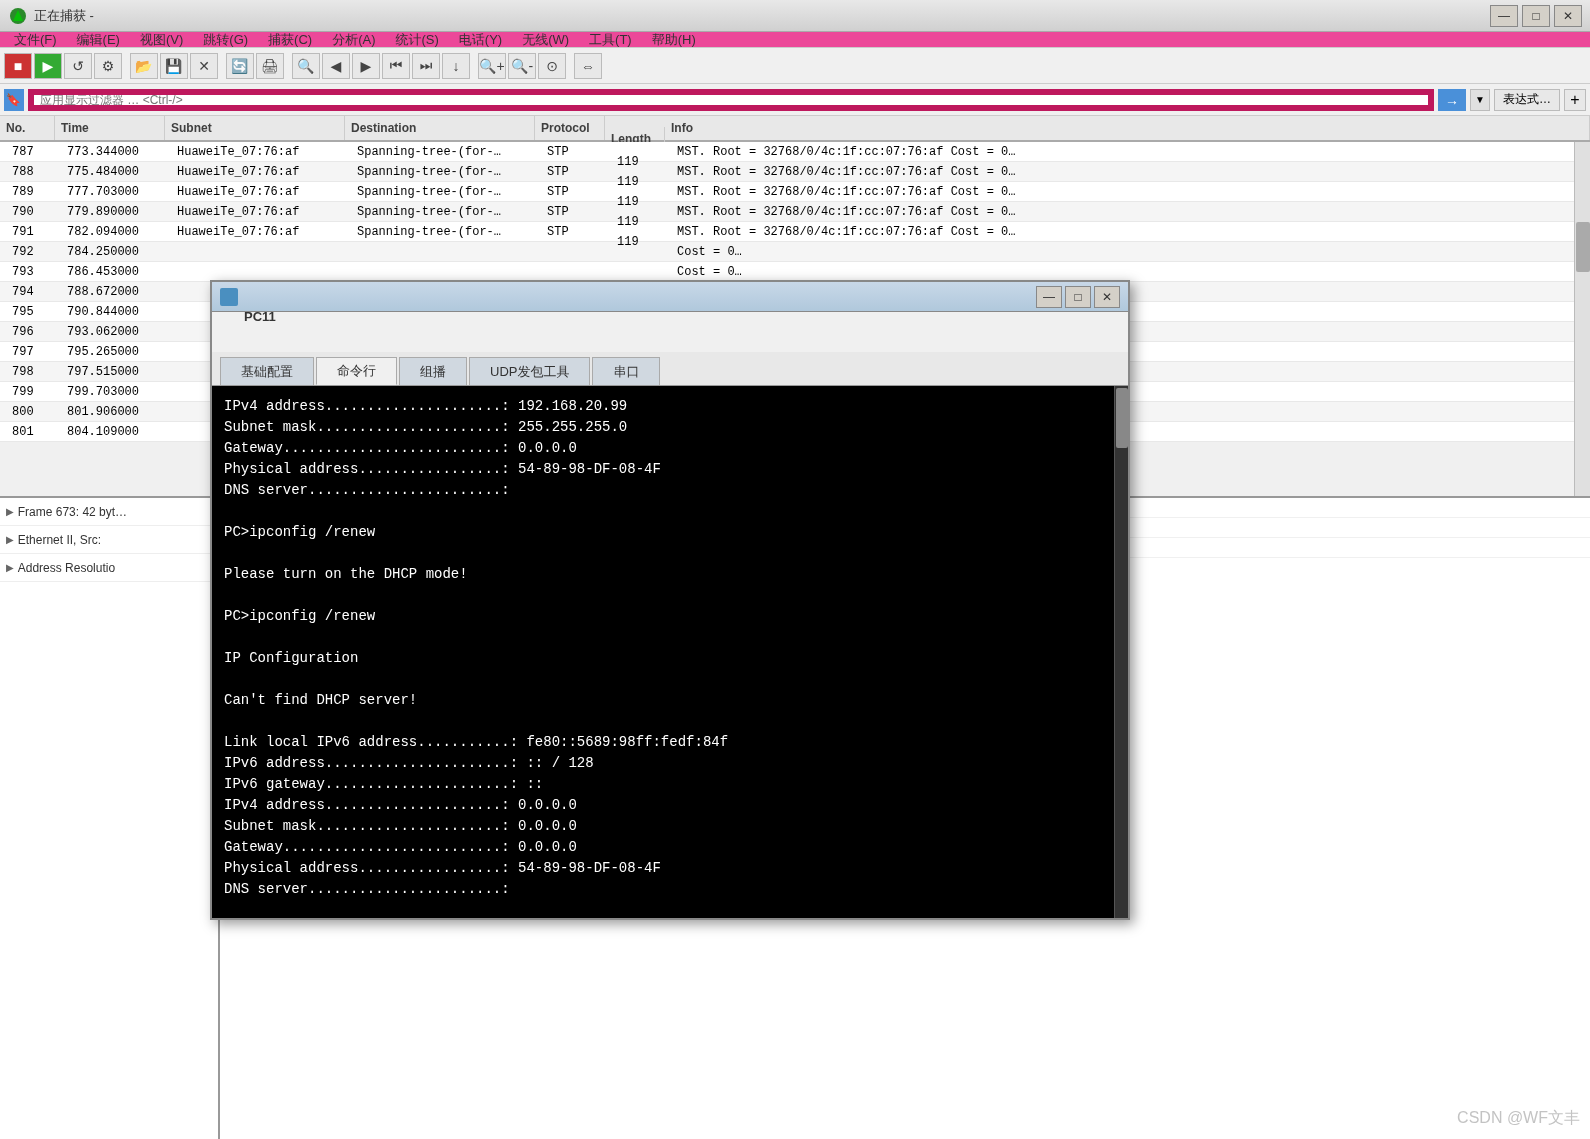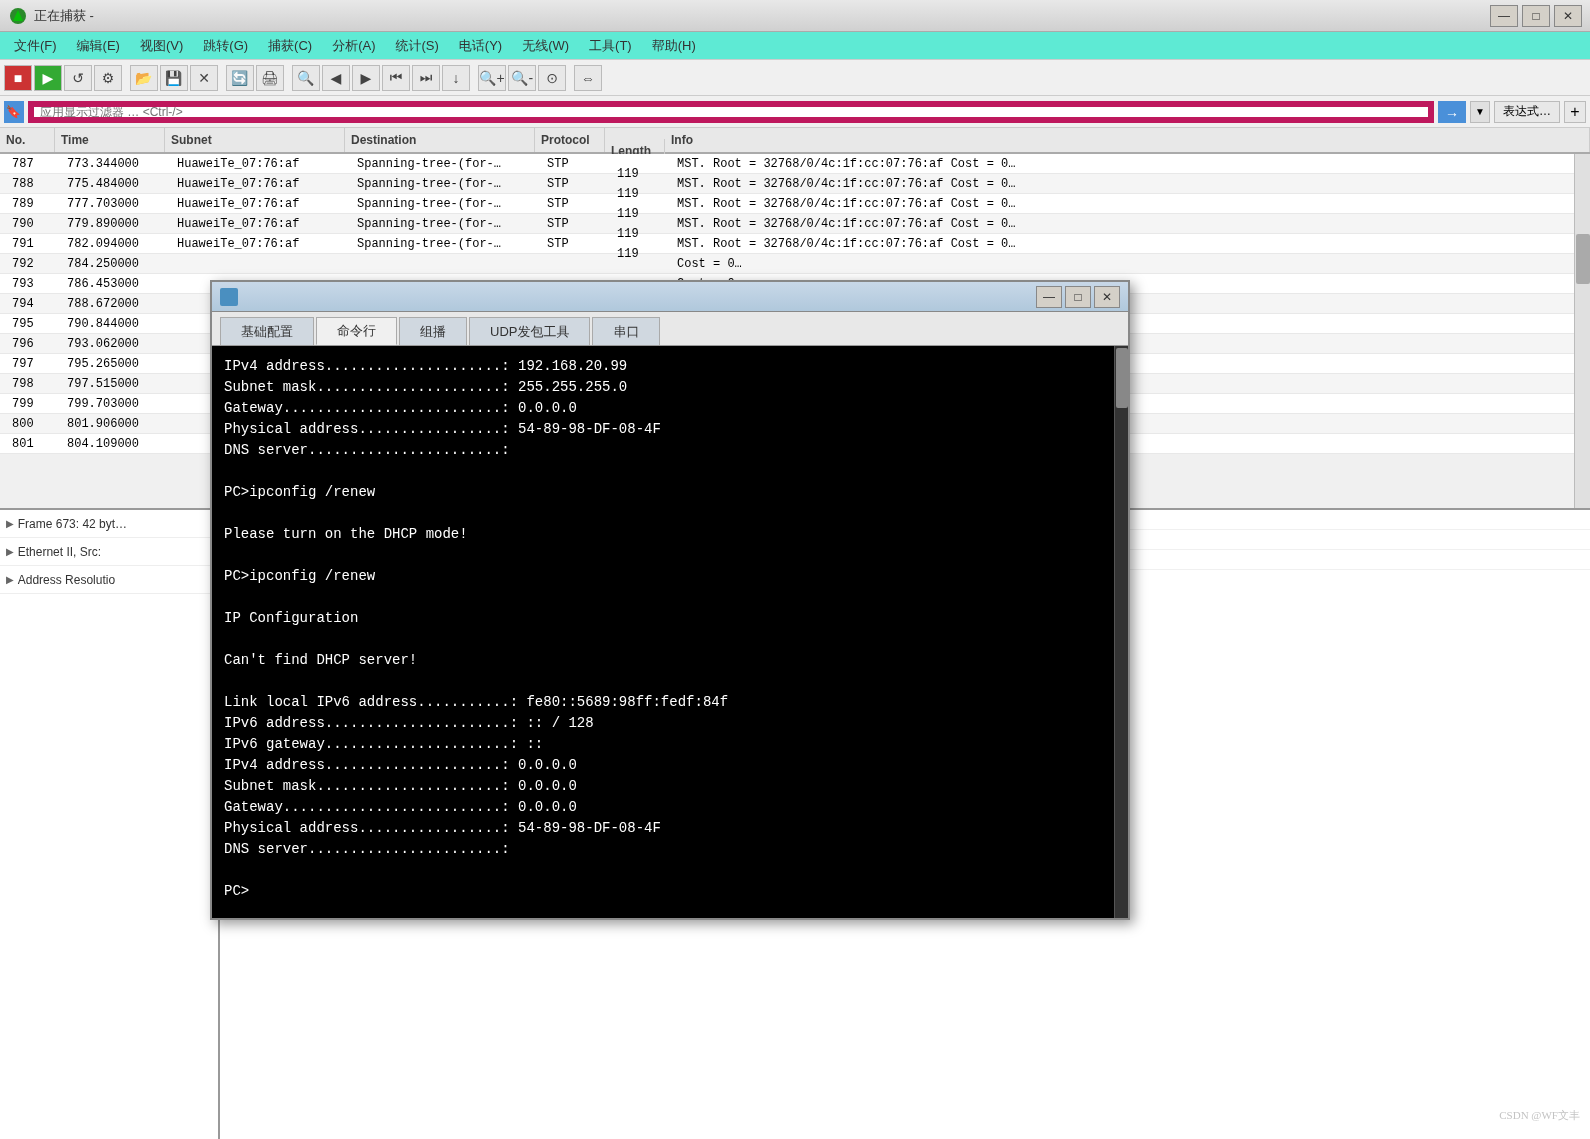--- a/index.html
+++ b/index.html
@@ -51,22 +51,22 @@
       background: #d4d0c8;
       border: 1px solid #888;
       display: flex; align-items: center; justify-content: center;
       font-size: 12px;
       cursor: pointer;
       color: #333;
     }
 
     
     .menu-bar {
-      height: 28px;
-      background: #5eead4;
+      height: 16px;
+      background: #ec4899;
       display: flex;
       align-items: center;
       padding: 0 4px;
       border-bottom: 1px solid #ccc;
       flex-shrink: 0;
     }
     .menu-item {
       padding: 3px 10px;
       font-size: 13px;
       color: #333;
@@ -297,20 +297,21 @@
 
     
     .pc11-tabs {
       height: 34px;
       background: #e8e8e8;
       display: flex;
       align-items: flex-end;
       padding: 0 8px;
       border-bottom: 1px solid #999;
       flex-shrink: 0;
+      margin-top: 40px;
     }
     .pc11-tab {
       height: 28px;
       padding: 0 20px;
       background: #d0d8e0;
       border: 1px solid #aaa;
       border-bottom: none;
       display: flex;
       align-items: center;
       font-size: 13px;
@@ -353,25 +354,24 @@
       width: 12px;
       height: 60px;
       background: #888;
       margin: 2px auto;
       border-radius: 2px;
     }
 
     
     .csdn-watermark {
       position: absolute;
-      bottom: 16px;
+      bottom: 10px;
       right: 10px;
-      font-size: 11px;
+      font-size: 16px;
       color: rgba(180,180,180,0.8);
-      font-family: Liberation Serif, serif;
     }
 
     
     .col-no { width: 55px; }
     .col-time { width: 110px; }
     .col-src { width: 180px; }
     .col-dst { width: 190px; }
     .col-proto { width: 70px; }
     .col-len { width: 60px; margin-top: 21px; }
     .col-info { flex: 1; }

